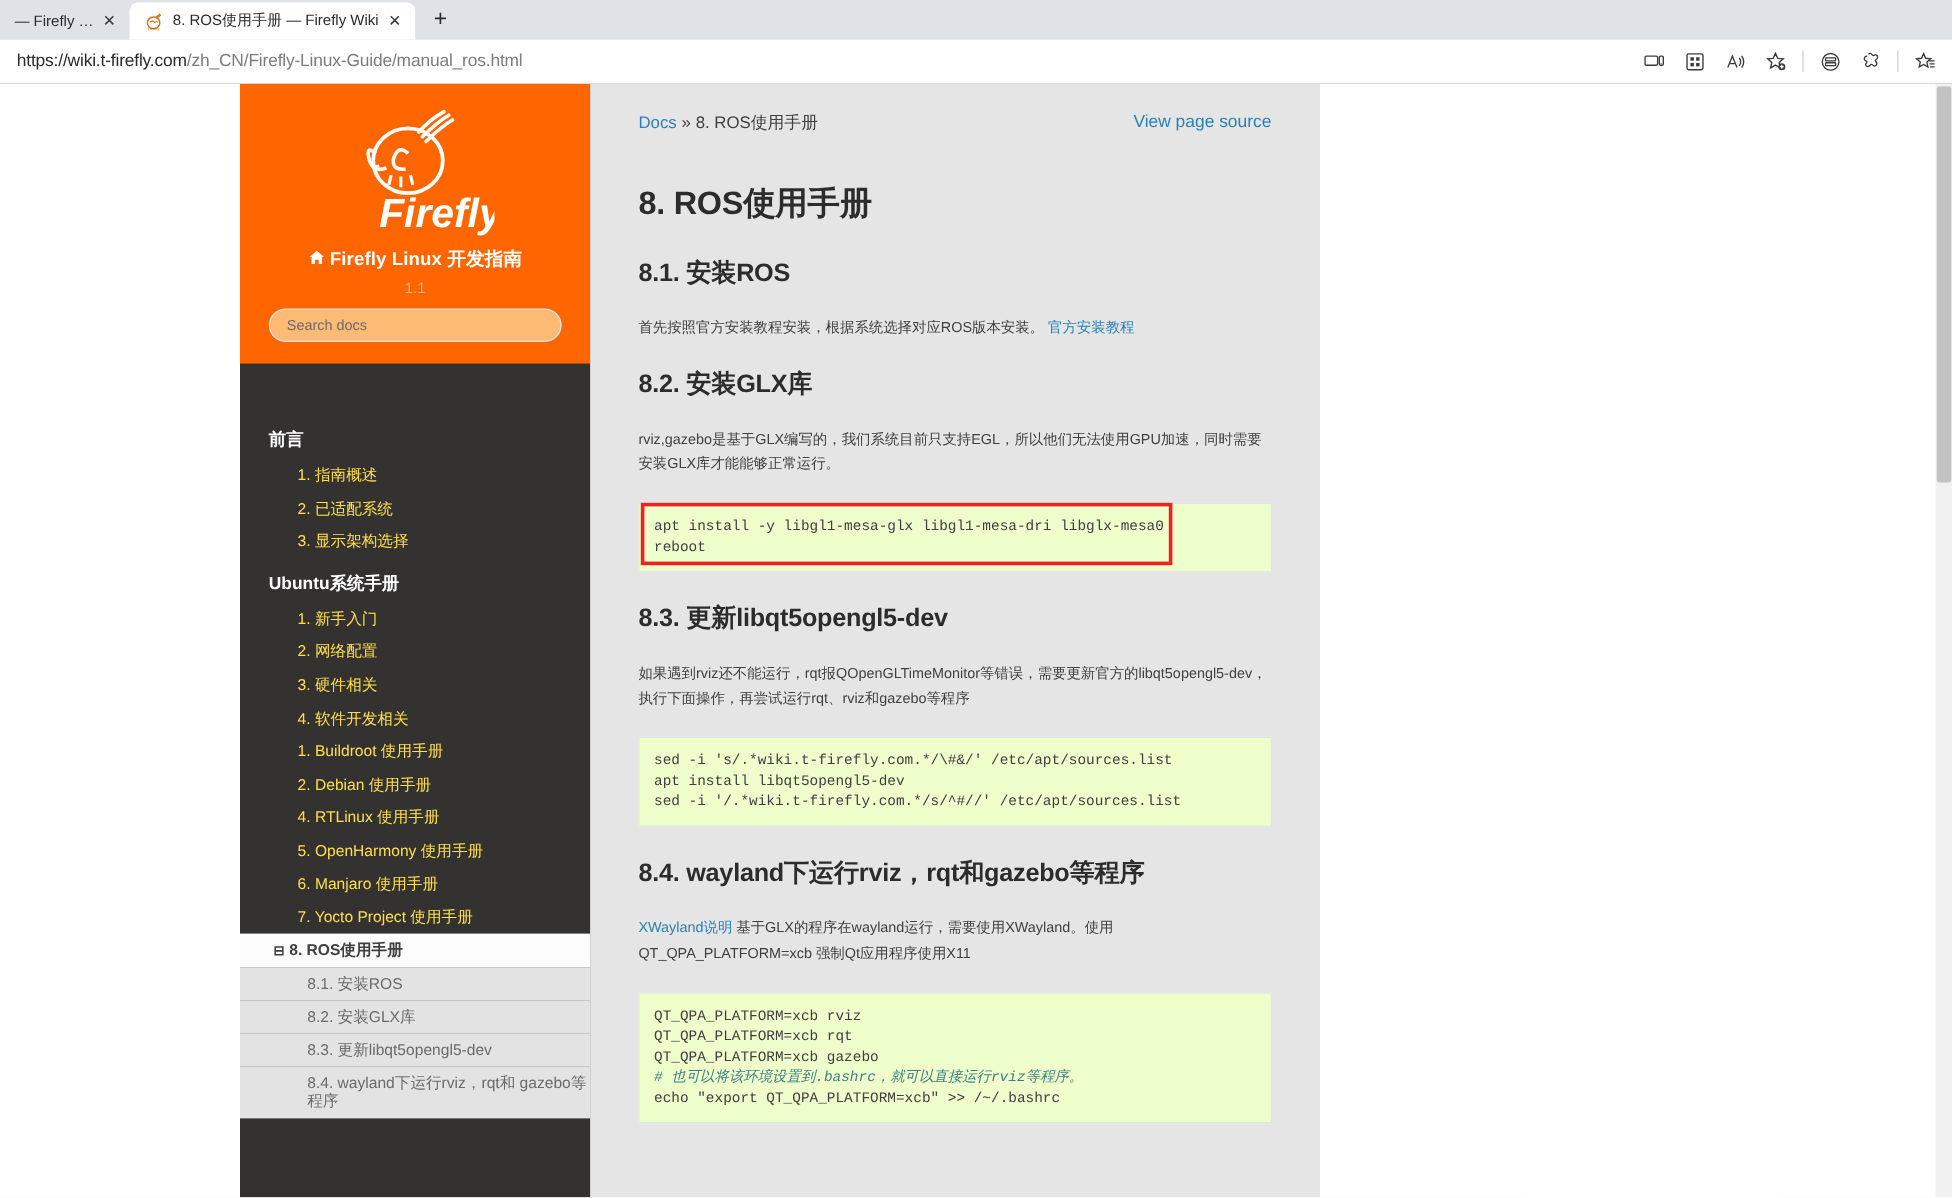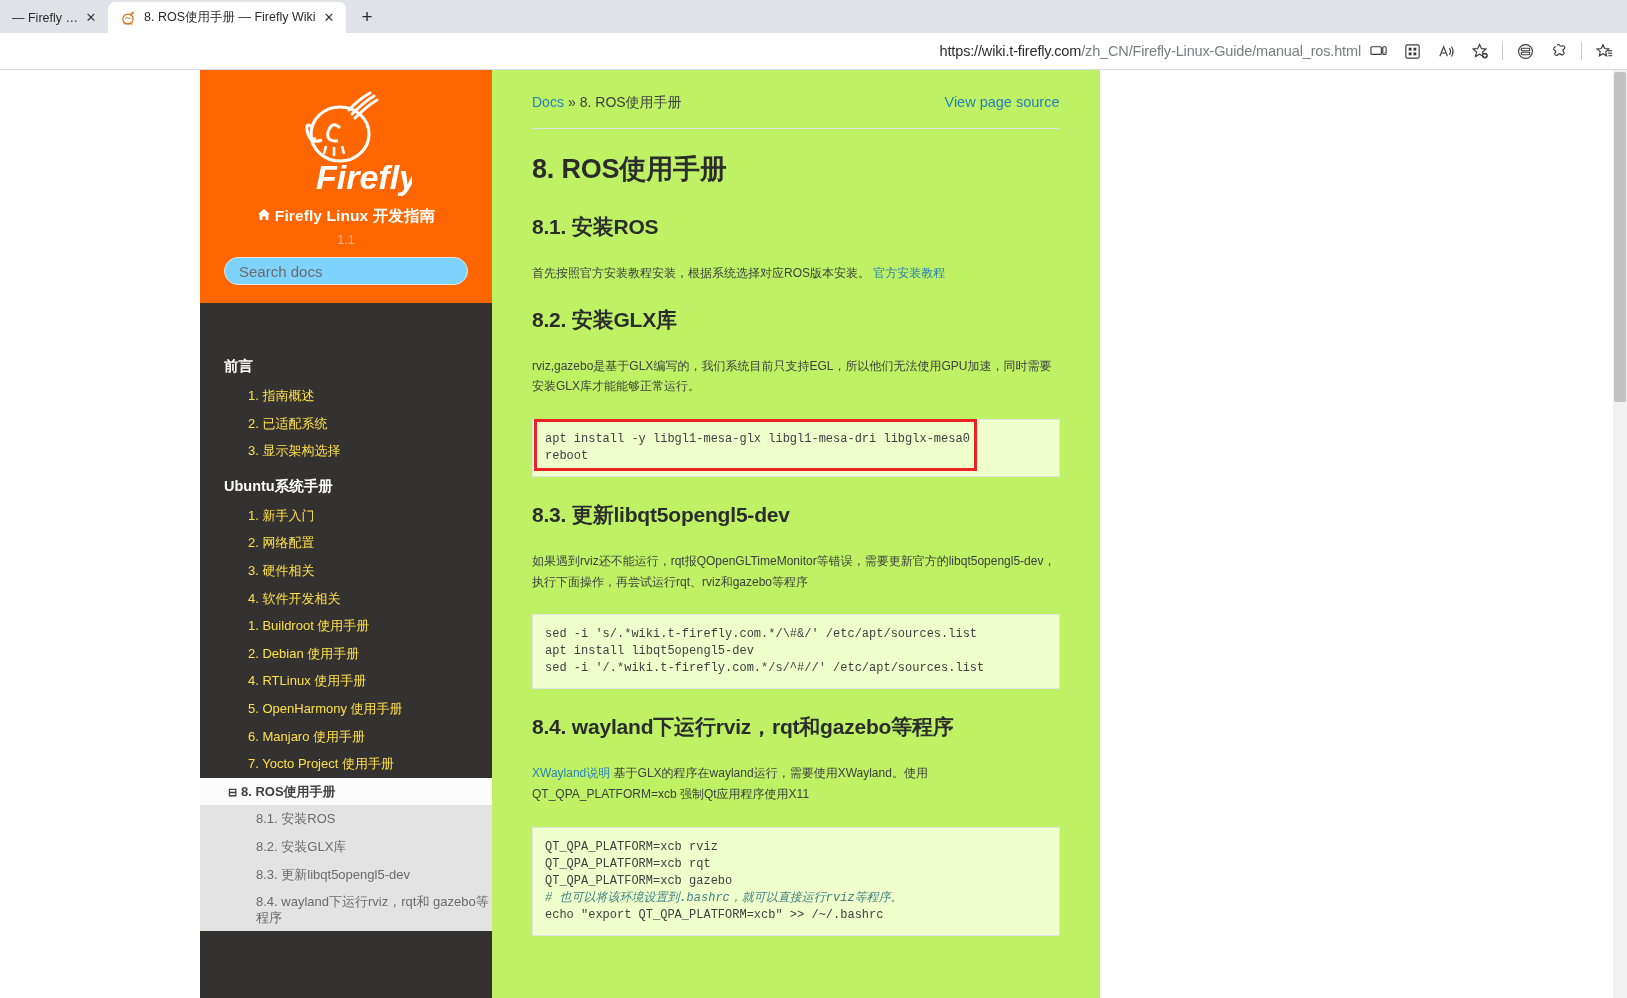--- a/index.html
+++ b/index.html
@@ -52,21 +52,20 @@
     font-size: 19px; color:#2b2b2b; font-weight:300;
   }
 
   .addressbar {
     height: 37px;
     background: #ffffff;
     display: flex;
     align-items: center;
     flex: 0 0 37px;
     border-bottom: 1px solid #d8dadd;
-    text-align: right;
   }
   .url-text {
     padding-left: 14px;
     font-size: 14.5px;
     color: #2b2b2b;
     letter-spacing: -0.15px;
     flex: 1;
   }
   .url-text .dim { color: #7a7d81; }
   .tb-icons { display: flex; align-items: center; padding-right: 6px; gap: 0px; }
@@ -102,22 +101,22 @@
   .sb-title {
     color:#ffffff; text-align:center; font-size:15.5px; font-weight:bold;
     margin-top: 6px; letter-spacing:0.1px;
   }
   .sb-home-icon { display:inline-block; margin-right:4px; }
   .sb-version { color:#f3b183; text-align:center; font-size:12.5px; margin-top:6px; }
   .sb-search-wrap { padding: 10px 24px 0 24px; }
   .sb-search {
     width: 100%; height: 28px;
     border-radius: 50px; border: 1px solid #e6e6e6;
-    background:#7dd3fc; outline:none;
-    padding: 0 14px; font-size: 15px; color:#404040;
+    background:#fdba74; outline:none;
+    padding: 0 14px; font-size: 12px; color:#404040;
     font-family: "Liberation Sans", sans-serif;
   }
   .sb-search::placeholder { color:#6b6b6b; }
 
   .sb-nav { padding-top: 10px; margin-top: 32px; }
   .sb-caption {
     color:#ffffff; font-weight:bold; font-size:14.5px;
     padding: 12px 0 6px 24px;
   }
   .sb-link {
@@ -133,21 +132,21 @@
   }
   .sb-link.sub {
     background:#e3e3e3; color:#6b6b6b;
     padding-left: 56px; font-weight: normal;
   }
   .sb-toggle { display:inline-block; width:13px; color:#404040; font-size:11px; }
 
   
   .content {
     flex: 1;
-    background:#bef264;
+    background:#e5e5e5;
     padding: 24px 40px 0 40px;
     overflow: hidden;
     max-width: 1060px;
   }
   .breadcrumb-row {
     display:flex; align-items:flex-start; justify-content:space-between;
     font-size:14px;
   }
   .breadcrumb { color:#2980b9; }
   .breadcrumb a { color:#2980b9; text-decoration:none; }

